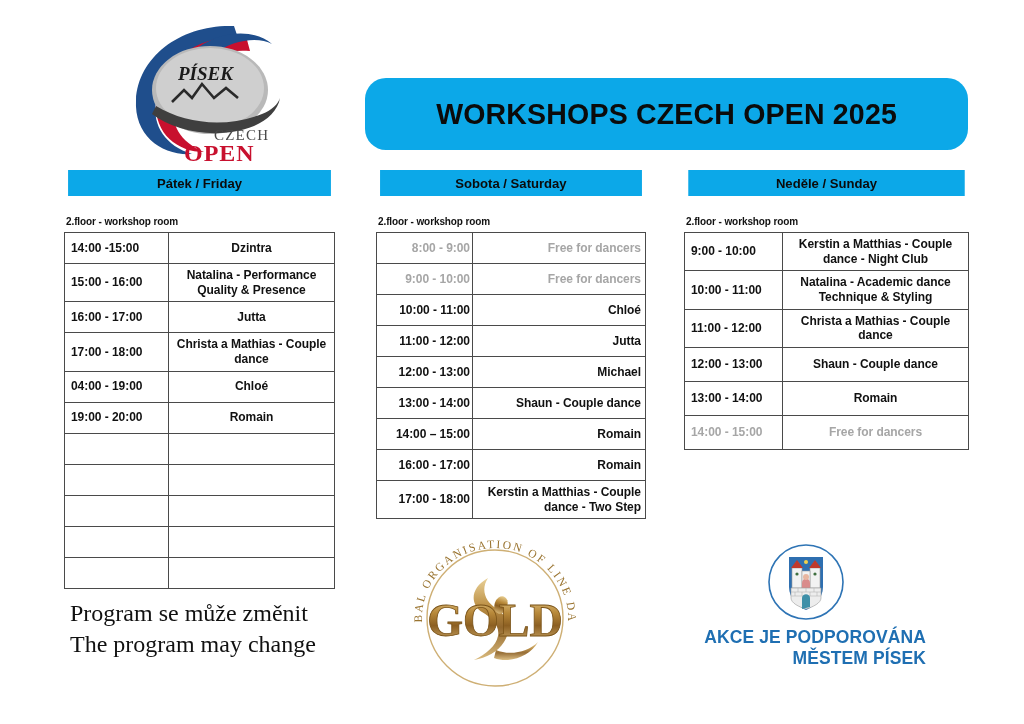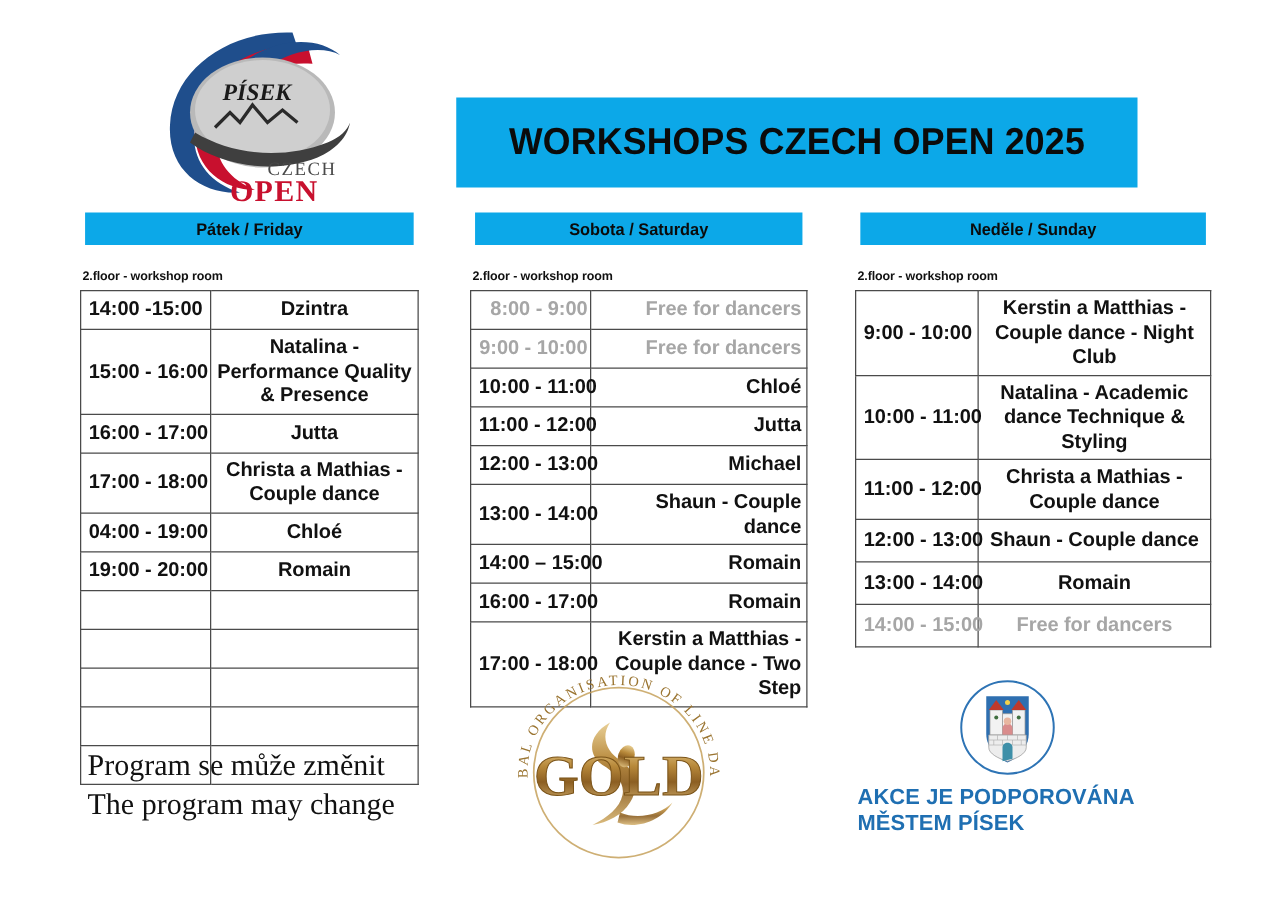--- a/index.html
+++ b/index.html
@@ -25,26 +25,27 @@
     width: 170px;
     height: 148px;
   }
   #co-logo svg { display: block; width: 170px; height: 148px; }
 
   
   #title-banner {
     position: absolute;
     left: 365px;
     top: 78px;
-    width: 545px;
+    width: 603px;
     height: 72px;
     background: #0CA8E8;
     display: flex;
     align-items: center;
     justify-content: center;
+    border-radius: 21px;
   }
   #title-banner .title-text {
     font-family: "Liberation Sans", sans-serif;
     font-weight: bold;
     font-size: 30px;
     letter-spacing: 0.2px;
     color: #0b0b0b;
     white-space: nowrap;
     transform: scaleX(0.95);
   }
@@ -81,21 +82,21 @@
   }
 
   table.sched {
     border-collapse: collapse;
     width: 100%;
     table-layout: fixed;
   }
   table.sched td {
     border: 1.3px solid #4a4a4a;
     font-weight: bold;
-    font-size: 16px;
+    font-size: 12px;
     line-height: 1.22;
     color: #111111;
     padding: 4px 2px;
     vertical-align: middle;
     letter-spacing: -0.05px;
   }
   table.sched td.time {
     padding-left: 6px;
     text-align: left;
     white-space: nowrap;
@@ -141,21 +142,21 @@
     height: 150px;
   }
   #gold-logo svg { display:block; width:190px; height:150px; }
 
   
   #pisek-support {
     position: absolute;
     left: 686px;
     top: 543px;
     width: 240px;
-    text-align: left;
+    text-align: right;
   }
   #pisek-crest-wrap { display:flex; justify-content:center; }
   #pisek-crest-wrap svg { display:block; width: 78px; height: 78px; }
   #support-text {
     margin-top: 6px;
     font-family: "Liberation Sans", sans-serif;
     font-weight: bold;
     font-size: 17.5px;
     line-height: 1.2;
     color: #1F6FB2;

